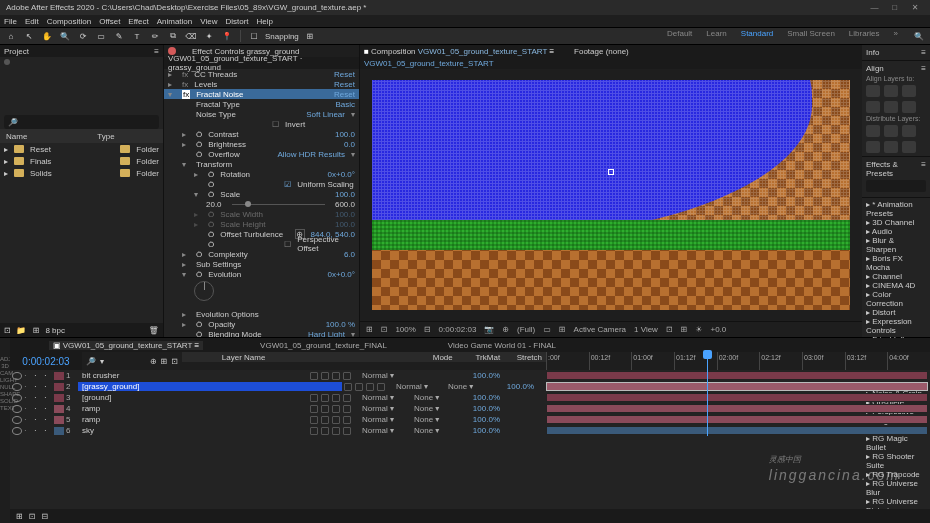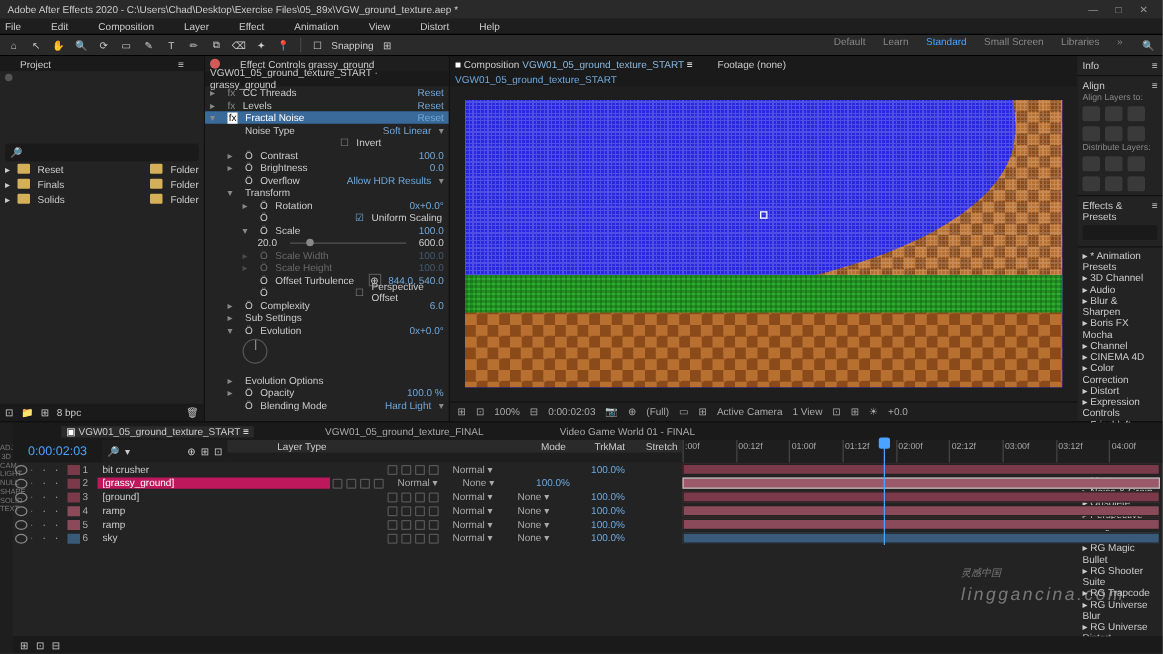--- a/index.html
+++ b/index.html
@@ -1,30 +1,30 @@
 <!DOCTYPE html>
 <html><head>
 <meta charset="utf-8">
 <style>
 * { margin:0; padding:0; box-sizing:border-box; font-family:Arial,sans-serif; font-size:8px; color:#ccc; user-select:none; }
 body { background:#1e1e1e; width:930px; height:523px; overflow:hidden; }
 .titlebar { height:15px; background:#2a2a2a; display:flex; align-items:center; padding:0 6px; justify-content:space-between; }
 .titlebar .wincontrols span { display:inline-block; width:18px; text-align:center; color:#999; }
-.menubar { height:12px; background:#1e1e1e; display:flex; align-items:center; padding:0 4px; gap:24px; }
+.menubar { height:12px; background:#1e1e1e; display:flex; align-items:center; padding:0 4px; gap:8px; }
 .menubar span { color:#ccc; }
 .toolbar { height:18px; background:#2a2a2a; border-top:1px solid #000; border-bottom:1px solid #000; display:flex; align-items:center; padding:0 4px; gap:4px; }
 .tool-ico { width:14px; height:14px; display:inline-flex; align-items:center; justify-content:center; color:#ccc; }
 .tool-divider { width:1px; height:12px; background:#444; margin:0 2px; }
 .tool-right { margin-left:auto; display:flex; gap:14px; }
 .tool-right span { color:#888; }
 .tool-right .active { color:#4aa3ff; }
 .main { display:flex; height:292px; }
 
 .project-pane { width:164px; background:#232323; border-right:1px solid #111; display:flex; flex-direction:column; }
-.project-tabs { height:12px; background:#1a1a1a; display:flex; align-items:center; padding:0 16px; gap:6px; }
+.project-tabs { height:12px; background:#1a1a1a; display:flex; align-items:center; padding:0 4px; gap:6px; }
 .project-preview { height:58px; background:#232323; }
 .project-preview .ico { width:6px; height:6px; border-radius:50%; background:#555; margin:2px 4px; }
 .project-search { height:14px; margin:0 4px; background:#1a1a1a; border-radius:3px; display:flex; align-items:center; padding:0 4px; }
 .project-header { height:14px; background:#2d2d2d; display:flex; align-items:center; padding:0 6px; margin-top:0; gap:70px; }
 .project-list { flex:1; }
 .project-row { height:12px; display:flex; align-items:center; padding:0 4px; gap:6px; }
 .project-row .folder-ico { width:10px; height:8px; background:#d4b05a; border-radius:1px; }
 .project-row .type-ico { width:10px; height:8px; background:#d4b05a; border-radius:1px; margin-left:auto; }
 
 .effects-pane { width:196px; background:#232323; border-right:1px solid #111; display:flex; flex-direction:column; }
@@ -94,21 +94,21 @@
 .tl-ruler .ticklabel { position:absolute; top:2px; color:#aaa; font-size:7px; }
 .tl-colhead { height:10px; background:#2a2a2a; display:flex; align-items:center; padding:0 4px; gap:8px; }
 .layer-rows { }
 .layer-row { height:11px; display:flex; align-items:center; }
 .layer-left { width:536px; display:flex; align-items:center; gap:2px; padding:0 2px; }
 .layer-left .eye { width:10px; height:8px; border-radius:50%; border:1px solid #888; }
 .layer-left .lock { width:8px; color:#888; }
 .layer-left .sw { width:10px; height:8px; }
 .layer-left .num { width:10px; color:#aaa; }
 .layer-left .name { width:230px; padding-left:4px; color:#ccc; }
-.layer-left .name.selected { background:#be185d; color:#fff; width:186px; }
+.layer-left .name.selected { background:#1d4ed8; color:#fff; width:264px; }
 .layer-left .icos { width:50px; display:flex; gap:3px; }
 .layer-left .icos span { width:8px; height:8px; border:1px solid #555; border-radius:1px; }
 .layer-left .mode { width:50px; color:#aaa; }
 .layer-left .trk { width:40px; color:#aaa; }
 .layer-left .pct { width:44px; color:#6fa8dc; text-align:right; }
 .layer-bar { flex:1; height:11px; position:relative; }
 .bar { position:absolute; top:1px; bottom:1px; left:0; right:2px; border:1px solid #222; }
 .bar.red { background:#7a3a4a; }
 .bar.pink { background:#8a4a5a; }
 .bar.blue { background:#3a5a7a; }
@@ -128,21 +128,21 @@
     <span>—</span>
     <span>□</span>
     <span>✕</span>
   </div>
 </div>
 
 <div class="menubar">
   <span>File</span>
   <span>Edit</span>
   <span>Composition</span>
-  <span>Layer</span>
+  <span>Offset</span>
   <span>Effect</span>
   <span>Animation</span>
   <span>View</span>
   <span>Distort</span>
   <span>Help</span>
 </div>
 
 <div class="toolbar">
   <span class="tool-ico">⌂</span>
   <span class="tool-ico">↖</span>
@@ -178,20 +178,24 @@
     <div class="project-tabs">
       <span>Project</span>
       <span style="margin-left:auto">≡</span>
     </div>
     <div class="project-preview">
       <div class="ico"></div>
     </div>
     <div class="project-search">
       <span>🔎</span>
     </div>
+    <div class="project-header">
+      <span>Name</span>
+      <span>Type</span>
+    </div>
     <div class="project-list">
       <div class="project-row">
         <span>▸</span>
         <span class="folder-ico"></span>
         <span>Reset</span>
         <span class="type-ico"></span>
         <span>Folder</span>
       </div>
       <div class="project-row">
         <span>▸</span>
@@ -236,20 +240,25 @@
           <span class="tw">▸</span>
           <span style="color:#888">fx</span>
           <span class="lab">Levels</span>
           <span class="val-reset">Reset</span>
         </div>
       <div class="fx-row selected">
           <span class="tw">▾</span>
           <span style="background:#fff;color:#000;padding:0 1px">fx</span>
           <span class="lab">Fractal Noise</span>
           <span class="val-reset">Reset</span>
+        </div>
+      <div class="fx-row fx-sub">
+          <span class="tw"></span>
+          <span class="lab">Fractal Type</span>
+          <span class="val">Basic</span>
         </div>
       <div class="fx-row fx-sub">
           <span class="tw"></span>
           <span class="lab">Noise Type</span>
           <span class="val">Soft Linear</span>
           <span style="color:#888">▾</span>
         </div>
       <div class="fx-row fx-sub">
           <span class="tw"></span>
           <span class="lab"></span>
@@ -496,21 +505,21 @@
       <div class="tl-searchbtns">
         <span>🔎</span>
         <span>▾</span>
         <span style="margin-left:auto">⊕</span>
         <span>⊞</span>
         <span>⊡</span>
       </div>
       <div class="tl-cols">
         <div class="tl-colhead">
           <span style="width:40px"></span>
-          <span style="width:230px">Layer Type</span>
+          <span style="width:230px">Layer Name</span>
           <span style="width:50px"></span>
           <span style="width:50px">Mode</span>
           <span style="width:40px">TrkMat</span>
           <span style="width:44px;text-align:right">Stretch</span>
         </div>
       </div>
       <div class="tl-ruler" id="tl-ruler">
           <div class="tick" style="left: 0%;"></div>
           <div class="ticklabel" style="left: calc(0% + 2px);">:00f</div>
           <div class="tick" style="left: 11.1111%;"></div>

